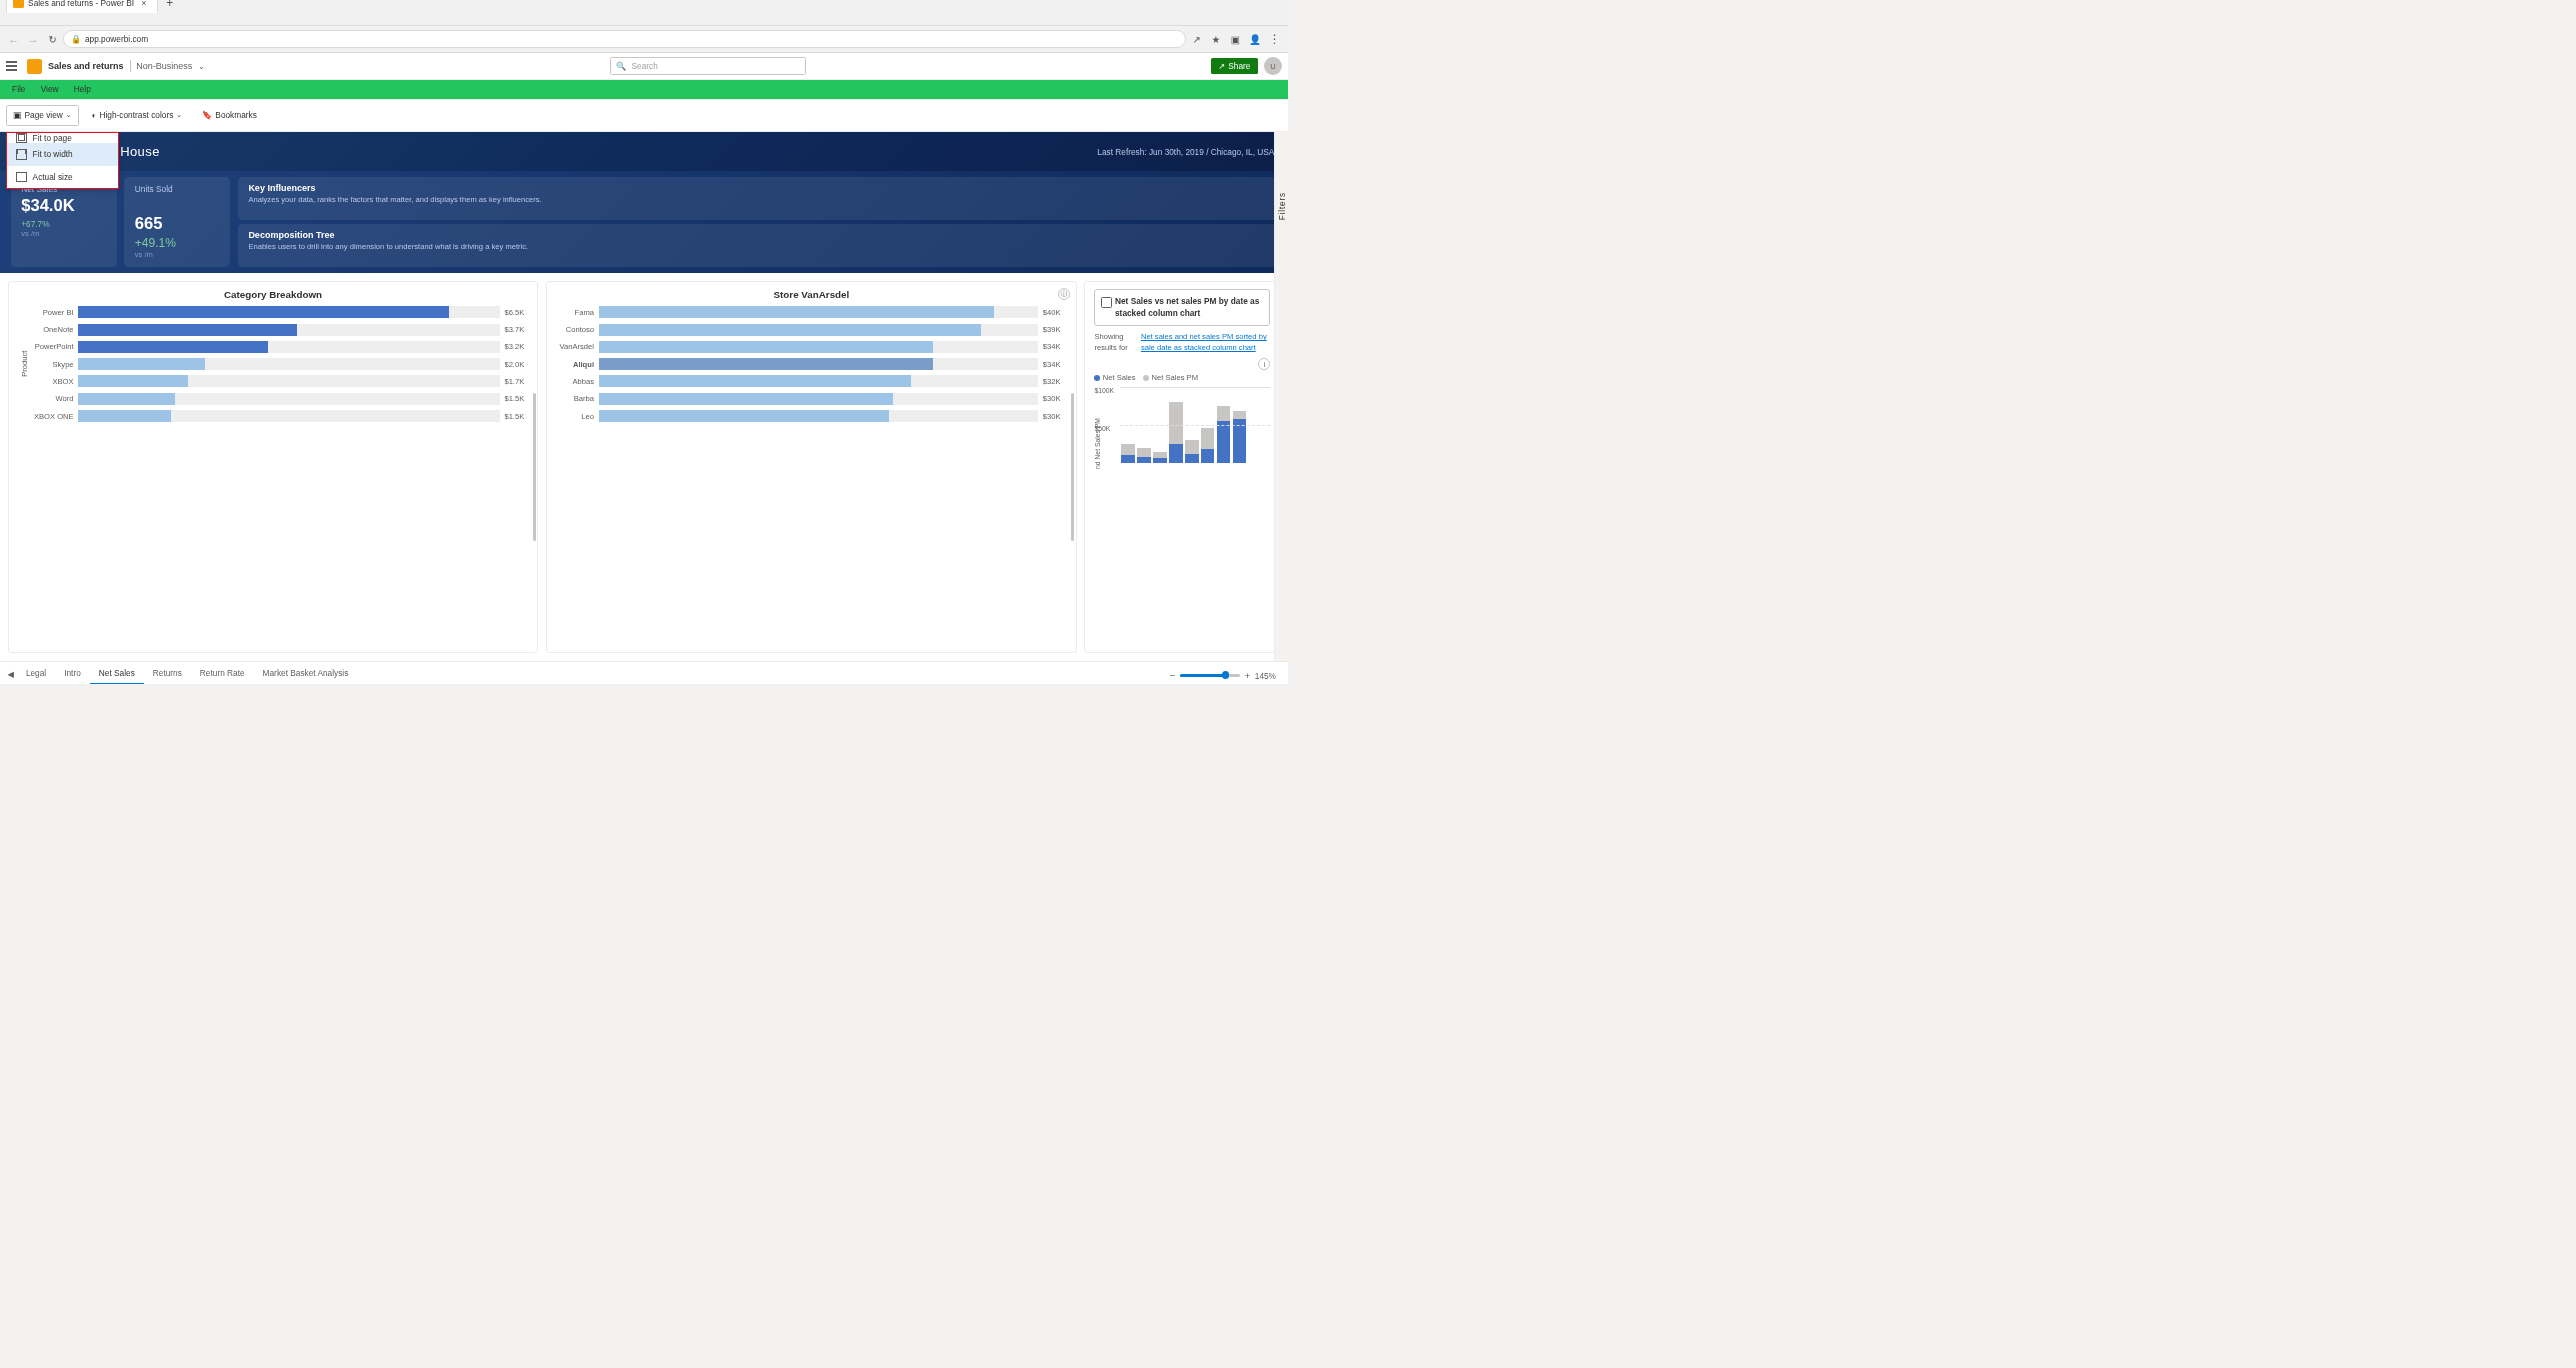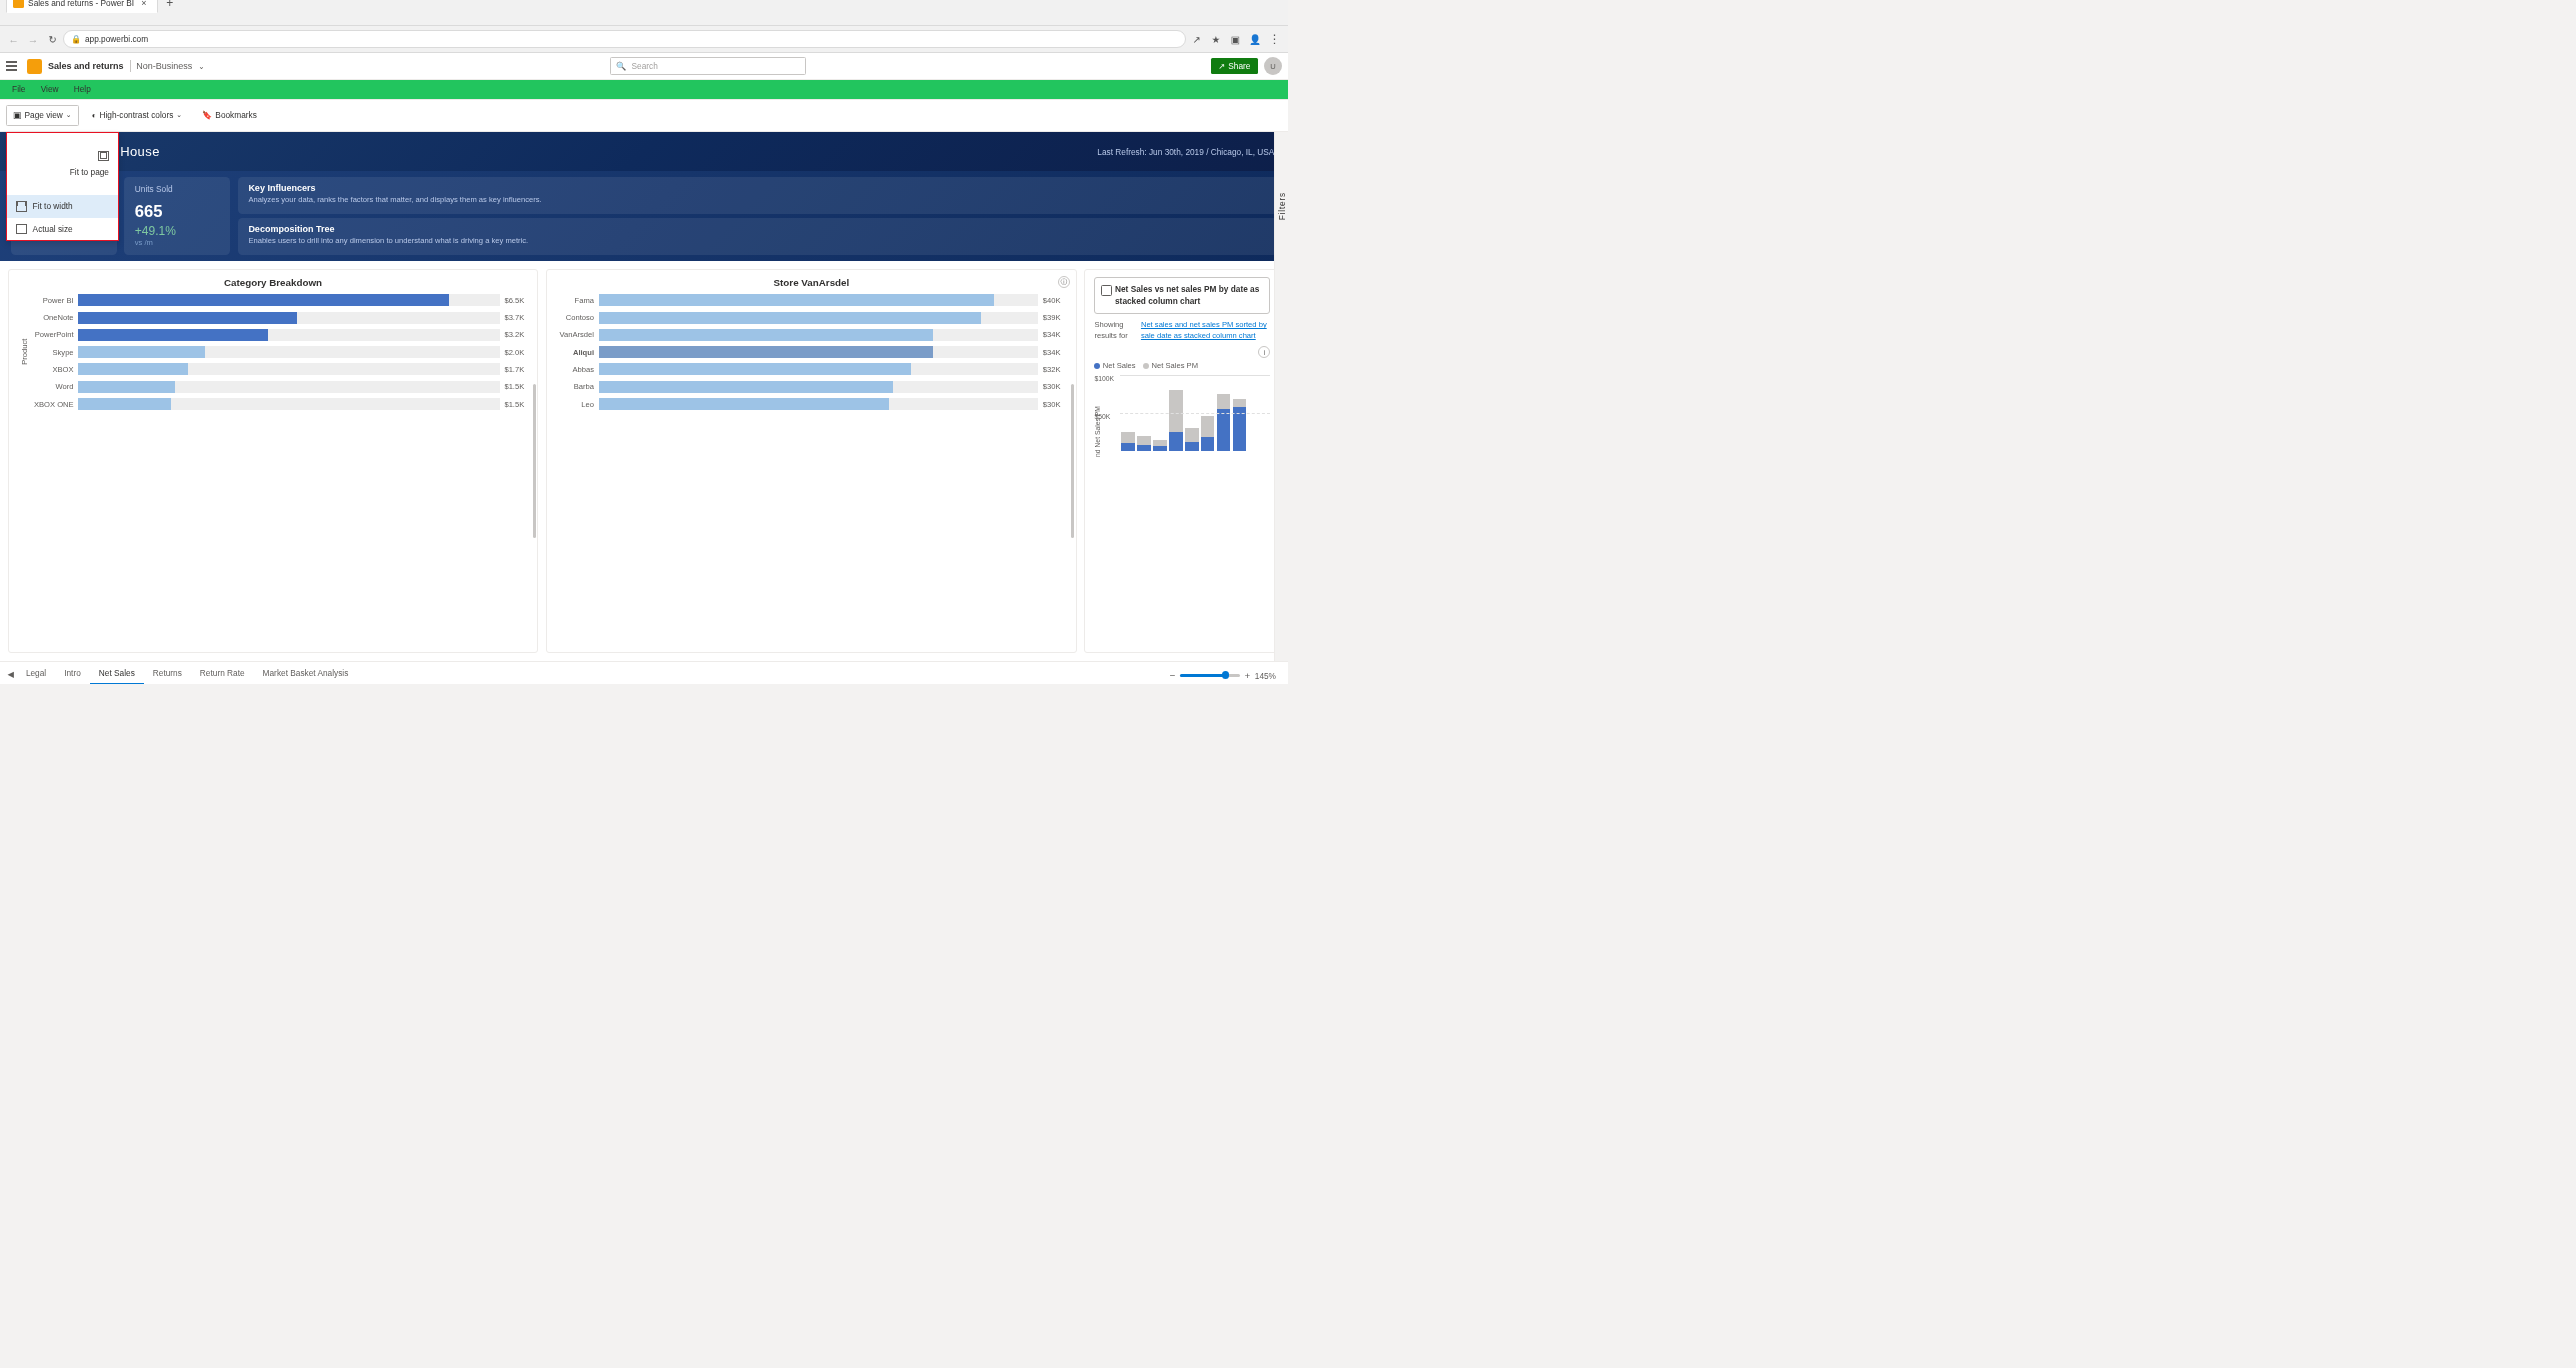--- a/index.html
+++ b/index.html
@@ -87,21 +87,21 @@
       <span>High-contrast colors</span>
       <span style="font-size:6.8px;">⌄</span>
     </div>
 
     <div style="display:flex; align-items:center; gap:3px; padding:3px 6px; border:0.8px solid transparent; border-radius:1.5px; cursor:pointer; font-size:8.3px; color:#323130; background:white; height:21px;">
       <span>🔖</span>
       <span>Bookmarks</span>
     </div>
 
     <div style="position:absolute; top:32px; left:6px; background:white; border:1.5px solid #e81123; box-shadow:0 3px 6px rgba(0,0,0,0.15); z-index:100; min-width:113px;">
-      <div style="display:flex; align-items:flex-end; gap:6px; padding:18px 9px; font-size:8.3px; color:#323130; cursor:pointer;flex-direction:column;">
+      <div style="display:flex; align-items:flex-start; gap:6px; padding:0 9px; font-size:8.3px; color:#323130; cursor:pointer;">
         <span style="width:10.6px; height:10.6px; border:0.8px solid #605e5c; display:inline-block; position:relative;">
           <span style="position:absolute; top:0.8px; left:0.8px; right:0.8px; bottom:0.8px; border:0.8px solid #605e5c; display:block;"></span>
         </span>
         <span>Fit to page</span>
       </div>
       <div style="display:flex; align-items:center; gap:6px; padding:6px 9px; font-size:8.3px; color:#323130; cursor:pointer; background:#deecf9;">
         <span style="width:10.6px; height:10.6px; border:0.8px solid #605e5c; display:inline-block; position:relative;">
           <span style="position:absolute; top:0; left:0; right:0; bottom:50%; border-left:0.8px solid #605e5c; border-right:0.8px solid #605e5c; display:block;"></span>
         </span>
         <span>Fit to width</span>
@@ -130,21 +130,21 @@
     <div style="background:linear-gradient(135deg, #1e407a 0%, #0e2a5c 100%); padding:6px 10.6px; display:flex; gap:7.6px; align-items:stretch;">
 
       <div style="background:rgba(255,255,255,0.08); border-radius:4.5px; padding:7.6px 10.6px; min-width:106px;">
         <div style="font-size:8.3px; color:#b8c8e8; margin-bottom:2.3px;">Net Sales</div>
         <div style="font-size:16.6px; font-weight:700; color:white;">$34.0K</div>
         <div style="font-size:8.3px; color:#7ec8a0; margin-top:2.3px;">+67.7%</div>
         <div style="font-size:7.6px; color:#7a9cc8;">vs /m</div>
       </div>
 
       <div style="background:rgba(255,255,255,0.08); border-radius:4.5px; padding:7.6px 10.6px; min-width:106px;">
-        <div style="font-size:8.3px; color:#b8c8e8; margin-bottom:8px;">Units Sold</div>
+        <div style="font-size:8.3px; color:#b8c8e8; margin-bottom:20px;">Units Sold</div>
         <div style="font-size:16.6px; font-weight:700; color:white;">665</div>
         <div style="font-size:12px; color:#7ec8a0; margin-top:2.3px;">+49.1%</div>
         <div style="font-size:7.6px; color:#7a9cc8;">vs /m</div>
       </div>
 
       <div style="flex:1; display:flex; flex-direction:column; gap:4.5px;">
         <div style="background:rgba(255,255,255,0.08); border-radius:4.5px; padding:6px 10.6px; cursor:pointer; flex:1;">
           <div style="font-size:9px; font-weight:600; color:white; margin-bottom:2.3px;">Key Influencers</div>
           <div style="font-size:7.6px; color:#b8c8e8;">Analyzes your data, ranks the factors that matter, and displays them as key influencers.</div>
         </div>

